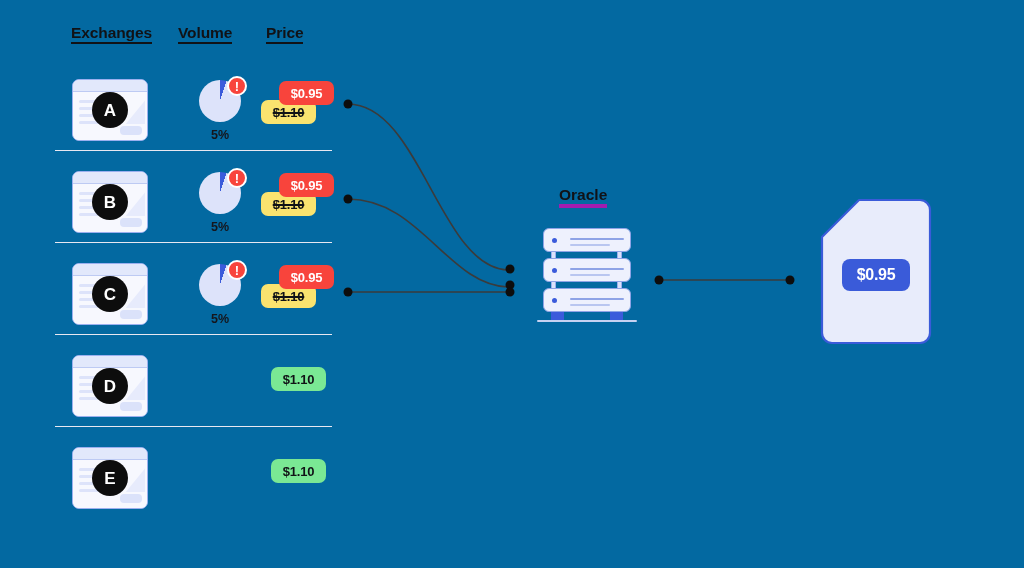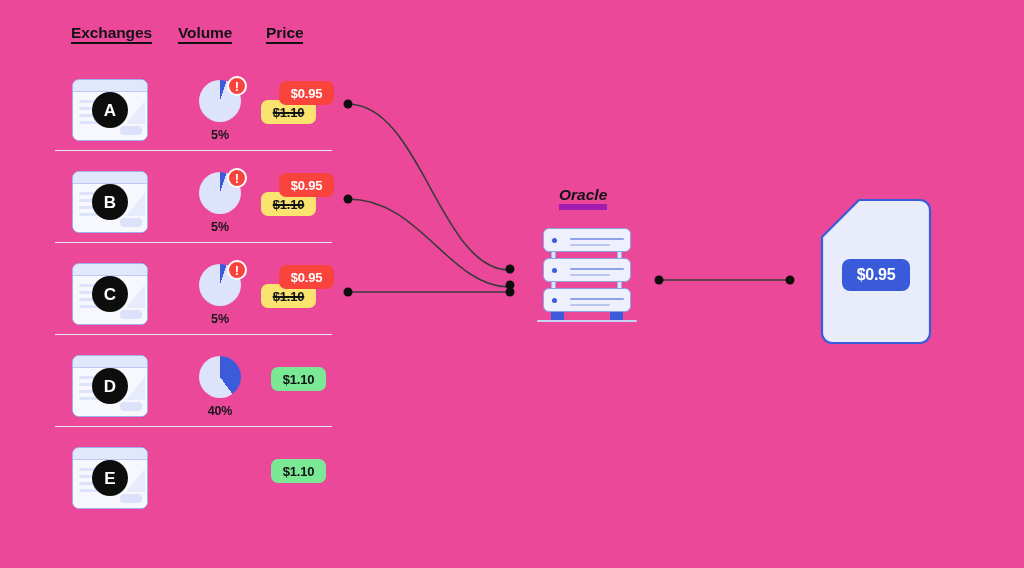--- a/index.html
+++ b/index.html
@@ -4,21 +4,21 @@
 <style>
   * { box-sizing: border-box; margin: 0; padding: 0; }
   html, body {
     width: 1024px; height: 568px;
     font-family: "Liberation Sans", sans-serif;
     overflow: hidden;
   }
   #stage {
     position: relative;
     width: 1024px; height: 568px;
-    background: #ec4899;
+    background: #0369a1;
   }
   
   .bg-gradient {
     position: absolute;
     inset: 0;
     background: linear-gradient(135deg, rgba(235,240,253,0) 38%, rgba(228,235,252,0.55) 62%, rgba(222,231,251,0.95) 100%);
     clip-path: polygon(100% 0%, 100% 100%, 530% 100%, 530% 0%);
   }
 
   
@@ -193,24 +193,23 @@
     color: #111216;
   }
 
   
   #oracle-label {
     position: absolute;
     left: 559px; top: 186px;
     font-size: 15.5px;
     font-weight: 700;
     color: #111216;
-    border-bottom: 6px solid #a21caf;
+    border-bottom: 4px solid #a21caf;
     padding-bottom: 1px;
     line-height: 1.1;
-    font-style: italic;
   }
   #oracle-stack {
     position: absolute;
     left: 537px; top: 228px;
     width: 100px; height: 96px;
   }
   .srv {
     position: absolute;
     left: 6px;
     width: 88px; height: 24px;
@@ -407,24 +406,20 @@
           </div>
           <div class="browser-body">
             <div class="b-shape"></div>
             <div class="b-line l1"></div>
             <div class="b-line l2"></div>
             <div class="b-line l3"></div>
             <div class="b-line l4"></div>
             <div class="b-btn"></div>
           </div>
           <div class="avatar">D</div>
-        </div>
-        <div class="pie-wrap">
-          <div class="pie" style="background: conic-gradient(rgb(59, 91, 219) 0deg, rgb(59, 91, 219) 144deg, rgb(221, 227, 250) 144deg, rgb(221, 227, 250) 360deg);"></div>
-          <div class="pie-label">40%</div>
         </div>
         <div class="price-wrap">
           <div class="pill pill-ok">$1.10</div>
         </div>
       </div>
       <div class="row" style="top: 439px;">
         <div class="browser">
           <div class="browser-bar">
             <span class="browser-code"></span>
           </div>

